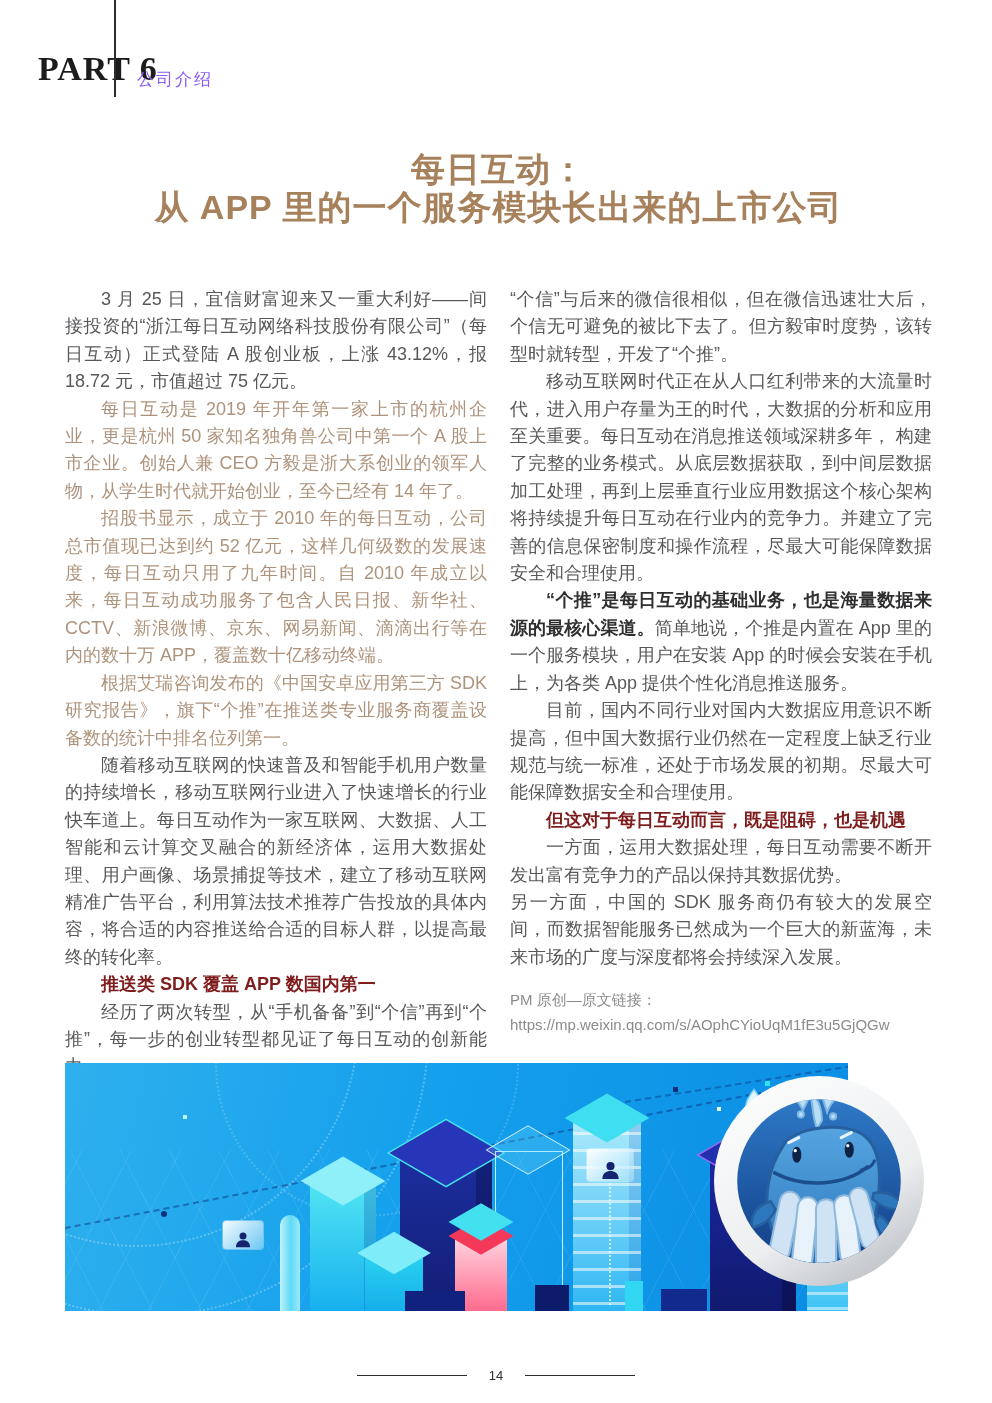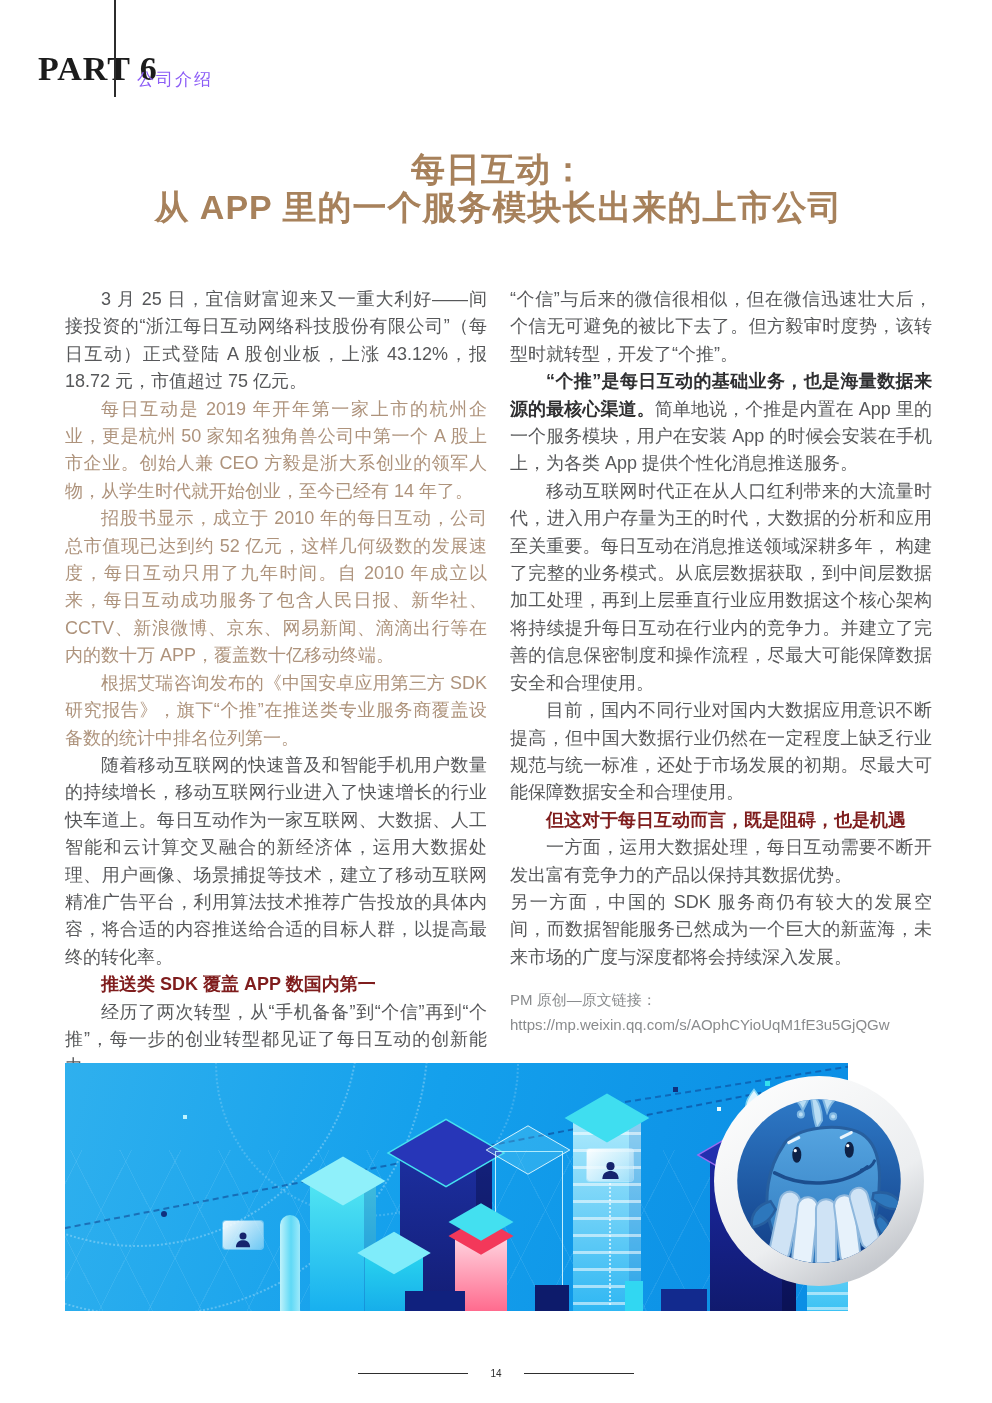--- a/index.html
+++ b/index.html
@@ -65,21 +65,21 @@
 
   
   .badge{position:absolute;left:712px;top:1074px;width:214px;height:214px;}
 
   
   .caption{position:absolute;left:0;top:1320px;width:992px;text-align:center;
            font-size:15px;color:#8a8c8d;}
   .footer{position:absolute;left:0;top:1368px;width:992px;display:flex;align-items:center;
           justify-content:center;gap:22px;}
   .footer .rule{width:110px;border-top:1.5px solid #2e2e2e;height:0;}
-  .footer .num{font-size:10px;color:#2e2e2e;}
+  .footer .num{font-size:13px;color:#2e2e2e;}
 </style>
 </head>
 <body>
 
 <div class="page">
 
   <div class="part-label">PART 6</div>
   <div class="vrule"></div>
   <div class="section-label">公司介绍</div>
 
@@ -93,22 +93,22 @@
       <p class="indent dark">3 月 25 日，宜信财富迎来又一重大利好——间接投资的“浙江每日互动网络科技股份有限公司”（每日互动）正式登陆 A 股创业板，上涨 43.12%，报 18.72 元，市值超过 75 亿元。</p>
       <p class="indent gold">每日互动是 2019 年开年第一家上市的杭州企业，更是杭州 50 家知名独角兽公司中第一个 A 股上市企业。创始人兼 CEO 方毅是浙大系创业的领军人物，从学生时代就开始创业，至今已经有 14 年了。</p>
       <p class="indent gold">招股书显示，成立于 2010 年的每日互动，公司总市值现已达到约 52 亿元，这样几何级数的发展速度，每日互动只用了九年时间。自 2010 年成立以来，每日互动成功服务了包含人民日报、新华社、CCTV、新浪微博、京东、网易新闻、滴滴出行等在内的数十万 APP，覆盖数十亿移动终端。</p>
       <p class="indent gold">根据艾瑞咨询发布的《中国安卓应用第三方 SDK 研究报告》，旗下“个推”在推送类专业服务商覆盖设备数的统计中排名位列第一。</p>
       <p class="indent dark">随着移动互联网的快速普及和智能手机用户数量的持续增长，移动互联网行业进入了快速增长的行业快车道上。每日互动作为一家互联网、大数据、人工智能和云计算交叉融合的新经济体，运用大数据处理、用户画像、场景捕捉等技术，建立了移动互联网精准广告平台，利用算法技术推荐广告投放的具体内容，将合适的内容推送给合适的目标人群，以提高最终的转化率。</p>
       <p class="indent heading">推送类 SDK 覆盖 APP 数国内第一</p>
       <p class="indent dark">经历了两次转型，从“手机备备”到“个信”再到“个推”，每一步的创业转型都见证了每日互动的创新能力。</p>
     </div>
     <div class="col">
       <p class="dark">“个信”与后来的微信很相似，但在微信迅速壮大后，个信无可避免的被比下去了。但方毅审时度势，该转型时就转型，开发了“个推”。</p>
+      <p class="indent dark">移动互联网时代正在从人口红利带来的大流量时代，进入用户存量为王的时代，大数据的分析和应用至关重要。每日互动在消息推送领域深耕多年， 构建了完整的业务模式。从底层数据获取，到中间层数据加工处理，再到上层垂直行业应用数据这个核心架构将持续提升每日互动在行业内的竞争力。并建立了完善的信息保密制度和操作流程，尽最大可能保障数据安全和合理使用。</p>
       <p class="indent dark"><span class="boldlead">“个推”是每日互动的基础业务，也是海量数据来源的最核心渠道。</span><span>简单地说，个推是内置在 App 里的一个服务模块，用户在安装 App 的时候会安装在手机上，为各类 App 提供个性化消息推送服务。</span></p>
-      <p class="indent dark">移动互联网时代正在从人口红利带来的大流量时代，进入用户存量为王的时代，大数据的分析和应用至关重要。每日互动在消息推送领域深耕多年， 构建了完整的业务模式。从底层数据获取，到中间层数据加工处理，再到上层垂直行业应用数据这个核心架构将持续提升每日互动在行业内的竞争力。并建立了完善的信息保密制度和操作流程，尽最大可能保障数据安全和合理使用。</p>
       <p class="indent dark">目前，国内不同行业对国内大数据应用意识不断提高，但中国大数据行业仍然在一定程度上缺乏行业规范与统一标准，还处于市场发展的初期。尽最大可能保障数据安全和合理使用。</p>
       <p class="indent heading">但这对于每日互动而言，既是阻碍，也是机遇</p>
       <p class="indent dark">一方面，运用大数据处理，每日互动需要不断开发出富有竞争力的产品以保持其数据优势。</p>
       <p class="dark">另一方面，中国的 SDK 服务商仍有较大的发展空间，而数据智能服务已然成为一个巨大的新蓝海，未来市场的广度与深度都将会持续深入发展。</p>
       <div class="linkblock">
         <div>PM 原创—原文链接：</div>
         <div class="url">https://mp.weixin.qq.com/s/AOphCYioUqM1fE3u5GjQGw</div>
       </div>
     </div>
   </div>

